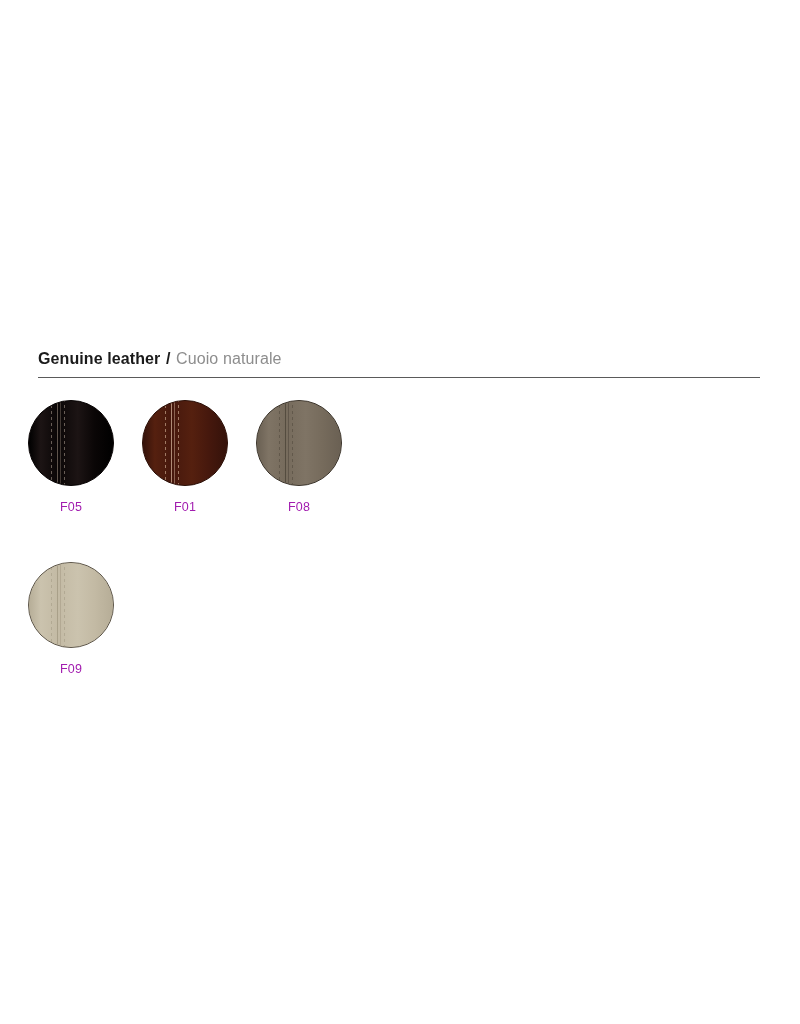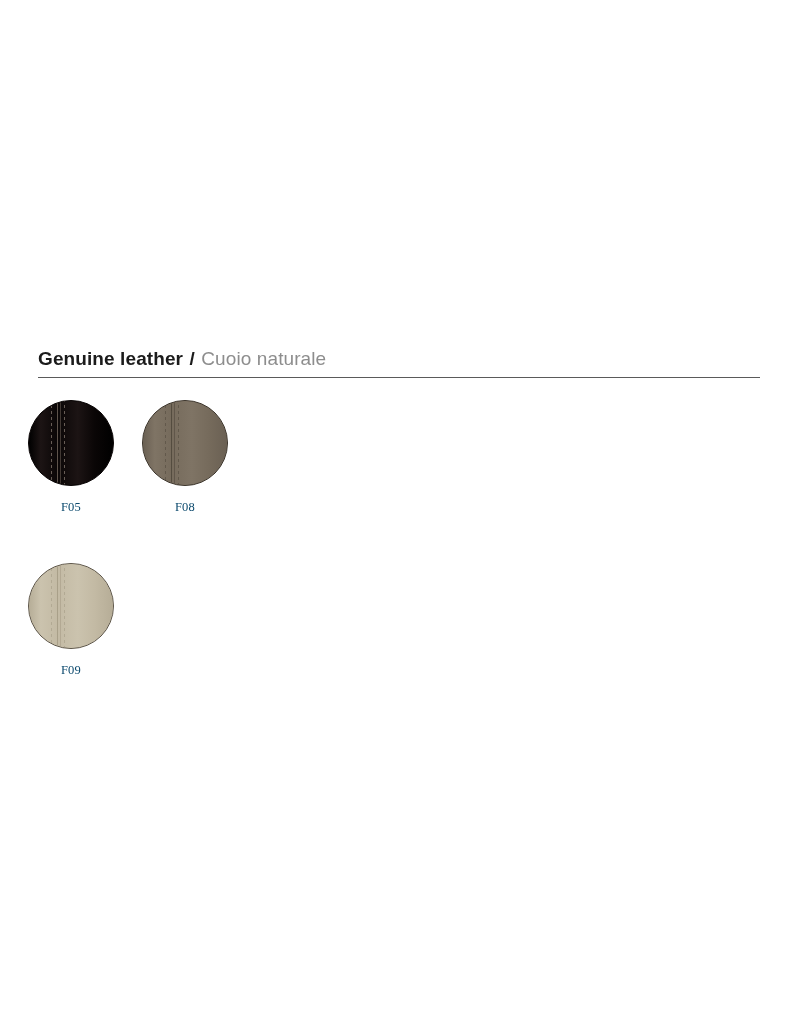--- a/index.html
+++ b/index.html
@@ -25,21 +25,21 @@
 
   
   .section-header {
     position: absolute;
     left: 38px;
     top: 350px;
     width: 722px;
   }
 
   .header-text {
-    font-size: 19px;
+    font-size: 16px;
     line-height: 17px;
     letter-spacing: 0.1px;
     white-space: nowrap;
   }
   .header-title {
     font-weight: bold;
     color: #1b1b1b;
   }
   .header-sep {
     font-weight: bold;
@@ -115,24 +115,23 @@
     top: -2px;
     bottom: -2px;
     width: 1px;
   }
   .stitch.s1 { left: 22px; }
   .stitch.s2 { left: 35px; }
 
   .swatch-label {
     margin-top: 14px;
     font-size: 12.5px;
-    color: #0c4a6e;
+    color: #a21caf;
     letter-spacing: 0.2px;
     text-align: center;
-    font-family: Liberation Serif, serif;
   }
 </style>
 </head>
 <body>
 
 <div class="page">
 
   <div class="section-header">
     <div class="header-text">
       <span class="header-title">Genuine leather</span>
@@ -149,20 +148,30 @@
           <div class="swatch-disc" style="background: rgb(10, 6, 6); border: 1px solid rgb(10, 6, 6);">
             <div class="disc-grain" style="background: linear-gradient(90deg, rgb(0, 0, 0) 0%, rgb(28, 20, 20) 14%, rgb(10, 6, 6) 34%, rgb(28, 20, 20) 58%, rgb(10, 6, 6) 78%, rgb(0, 0, 0) 100%);"></div>
             <div class="seam a" style="background: rgb(109, 97, 88); opacity: 0.85;"></div>
             <div class="seam b" style="background: rgb(109, 97, 88); opacity: 0.55;"></div>
             <div class="stitch s1" style="background-image: repeating-linear-gradient(rgb(125, 113, 104) 0px, rgb(125, 113, 104) 3px, transparent 3px, transparent 6px); opacity: 0.8;"></div>
             <div class="stitch s2" style="background-image: repeating-linear-gradient(rgb(125, 113, 104) 0px, rgb(125, 113, 104) 3px, transparent 3px, transparent 6px); opacity: 0.8;"></div>
           </div>
           <div class="swatch-label">F05</div>
         </div>
         <div class="swatch-cell">
+          <div class="swatch-disc" style="background: rgb(70, 24, 13); border: 1px solid rgb(42, 15, 7);">
+            <div class="disc-grain" style="background: linear-gradient(90deg, rgb(52, 18, 10) 0%, rgb(85, 32, 15) 14%, rgb(70, 24, 13) 34%, rgb(85, 32, 15) 58%, rgb(70, 24, 13) 78%, rgb(52, 18, 10) 100%);"></div>
+            <div class="seam a" style="background: rgb(194, 160, 138); opacity: 0.85;"></div>
+            <div class="seam b" style="background: rgb(194, 160, 138); opacity: 0.55;"></div>
+            <div class="stitch s1" style="background-image: repeating-linear-gradient(rgb(181, 145, 121) 0px, rgb(181, 145, 121) 3px, transparent 3px, transparent 6px); opacity: 0.8;"></div>
+            <div class="stitch s2" style="background-image: repeating-linear-gradient(rgb(181, 145, 121) 0px, rgb(181, 145, 121) 3px, transparent 3px, transparent 6px); opacity: 0.8;"></div>
+          </div>
+          <div class="swatch-label">F01</div>
+        </div>
+        <div class="swatch-cell">
           <div class="swatch-disc" style="background: rgb(118, 107, 92); border: 1px solid rgb(59, 52, 43);">
             <div class="disc-grain" style="background: linear-gradient(90deg, rgb(106, 96, 83) 0%, rgb(127, 116, 101) 14%, rgb(118, 107, 92) 34%, rgb(127, 116, 101) 58%, rgb(118, 107, 92) 78%, rgb(106, 96, 83) 100%);"></div>
             <div class="seam a" style="background: rgb(79, 70, 58); opacity: 0.85;"></div>
             <div class="seam b" style="background: rgb(79, 70, 58); opacity: 0.55;"></div>
             <div class="stitch s1" style="background-image: repeating-linear-gradient(rgb(92, 83, 70) 0px, rgb(92, 83, 70) 3px, transparent 3px, transparent 6px); opacity: 0.8;"></div>
             <div class="stitch s2" style="background-image: repeating-linear-gradient(rgb(92, 83, 70) 0px, rgb(92, 83, 70) 3px, transparent 3px, transparent 6px); opacity: 0.8;"></div>
           </div>
           <div class="swatch-label">F08</div>
         </div>
       </div>

